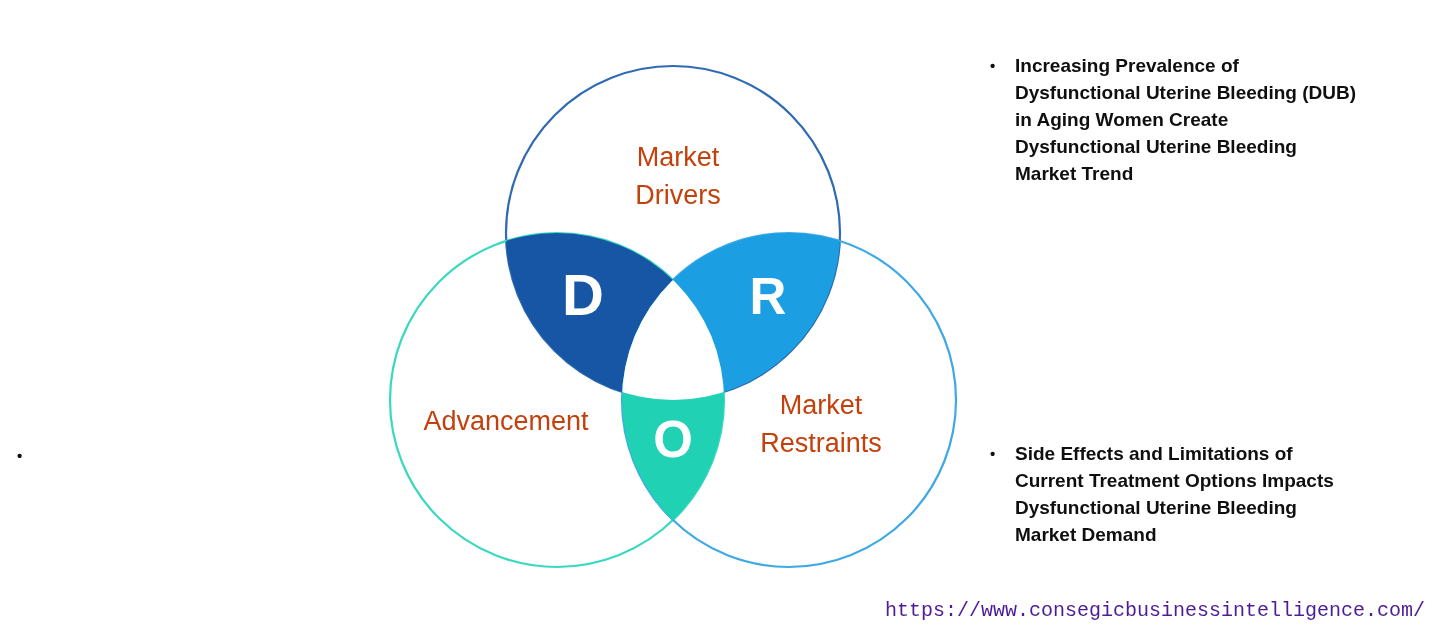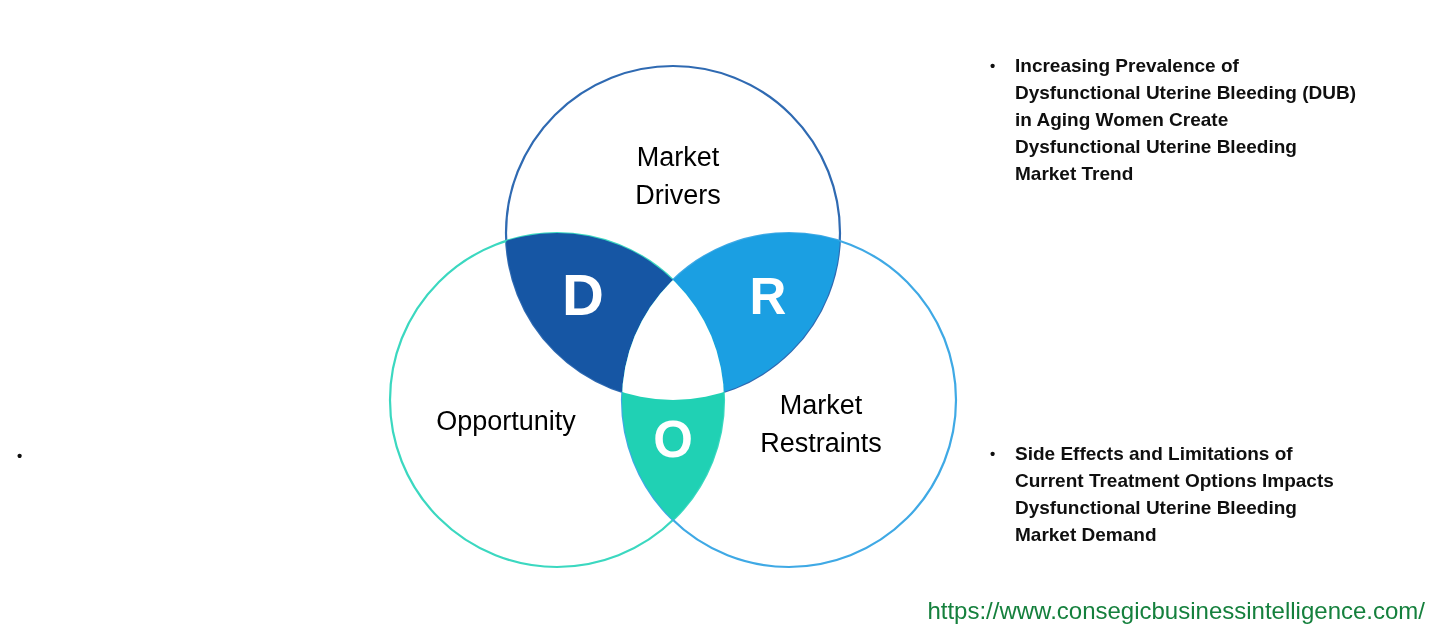--- a/index.html
+++ b/index.html
@@ -12,21 +12,21 @@
     overflow: hidden;
   }
   .venn-svg { position: absolute; left: 0; top: 0; }
 
   .circle-label {
     position: absolute;
     text-align: center;
     font-size: 27px;
     line-height: 38px;
     font-weight: 400;
-    color: #000000;
+    color: #c2410c;
     white-space: pre-line;
   }
   #lbl-drivers    { left: 578px; top: 138px; width: 200px; }
   #lbl-opportunity{ left: 386px; top: 402px; width: 240px; }
   #lbl-restraints { left: 711px; top: 386px; width: 220px; }
 
   .overlap-letter {
     position: absolute;
     color: #ffffff;
     font-weight: 600;
@@ -53,24 +53,25 @@
   }
   .bullet-text { white-space: pre-line; margin-left: 12px; }
   #bullet-trend      { left: 990px; top: 52px;  width: 450px; }
   #bullet-opportunity{ left: 17px;  top: 442px; width: 380px; }
   #bullet-restraint  { left: 990px; top: 440px; width: 450px; }
 
   .source-url {
     position: absolute;
     top: 598px;
     right: 28px;
-    font-size: 24px;
+    font-size: 20px;
     line-height: 26px;
     font-weight: 400;
-    color: #15803d;
+    color: #4c1d95;
+    font-family: Liberation Mono, monospace;
   }
 </style>
 </head>
 <body>
 
 <div class="stage">
 
   <svg class="venn-svg" width="1453" height="643" viewBox="0 0 1453 643">
     <defs>
       <clipPath id="clipTop">
@@ -102,21 +103,21 @@
 
     <g clip-path="url(#clipTop)">
       <g clip-path="url(#clipLeft)">
         <circle cx="789" cy="400" r="167" fill="#ffffff"></circle>
       </g>
     </g>
   </svg>
 
   <div class="circle-label" id="lbl-drivers">Market
 Drivers</div>
-  <div class="circle-label" id="lbl-opportunity">Opportunity</div>
+  <div class="circle-label" id="lbl-opportunity">Advancement</div>
   <div class="circle-label" id="lbl-restraints">Market
 Restraints</div>
 
   <div class="overlap-letter" id="letter-d">D</div>
   <div class="overlap-letter" id="letter-r">R</div>
   <div class="overlap-letter" id="letter-o">O</div>
 
   <div class="bullet-item" id="bullet-trend">
     <span class="bullet-dot">•</span>
     <div class="bullet-text">Increasing Prevalence of

